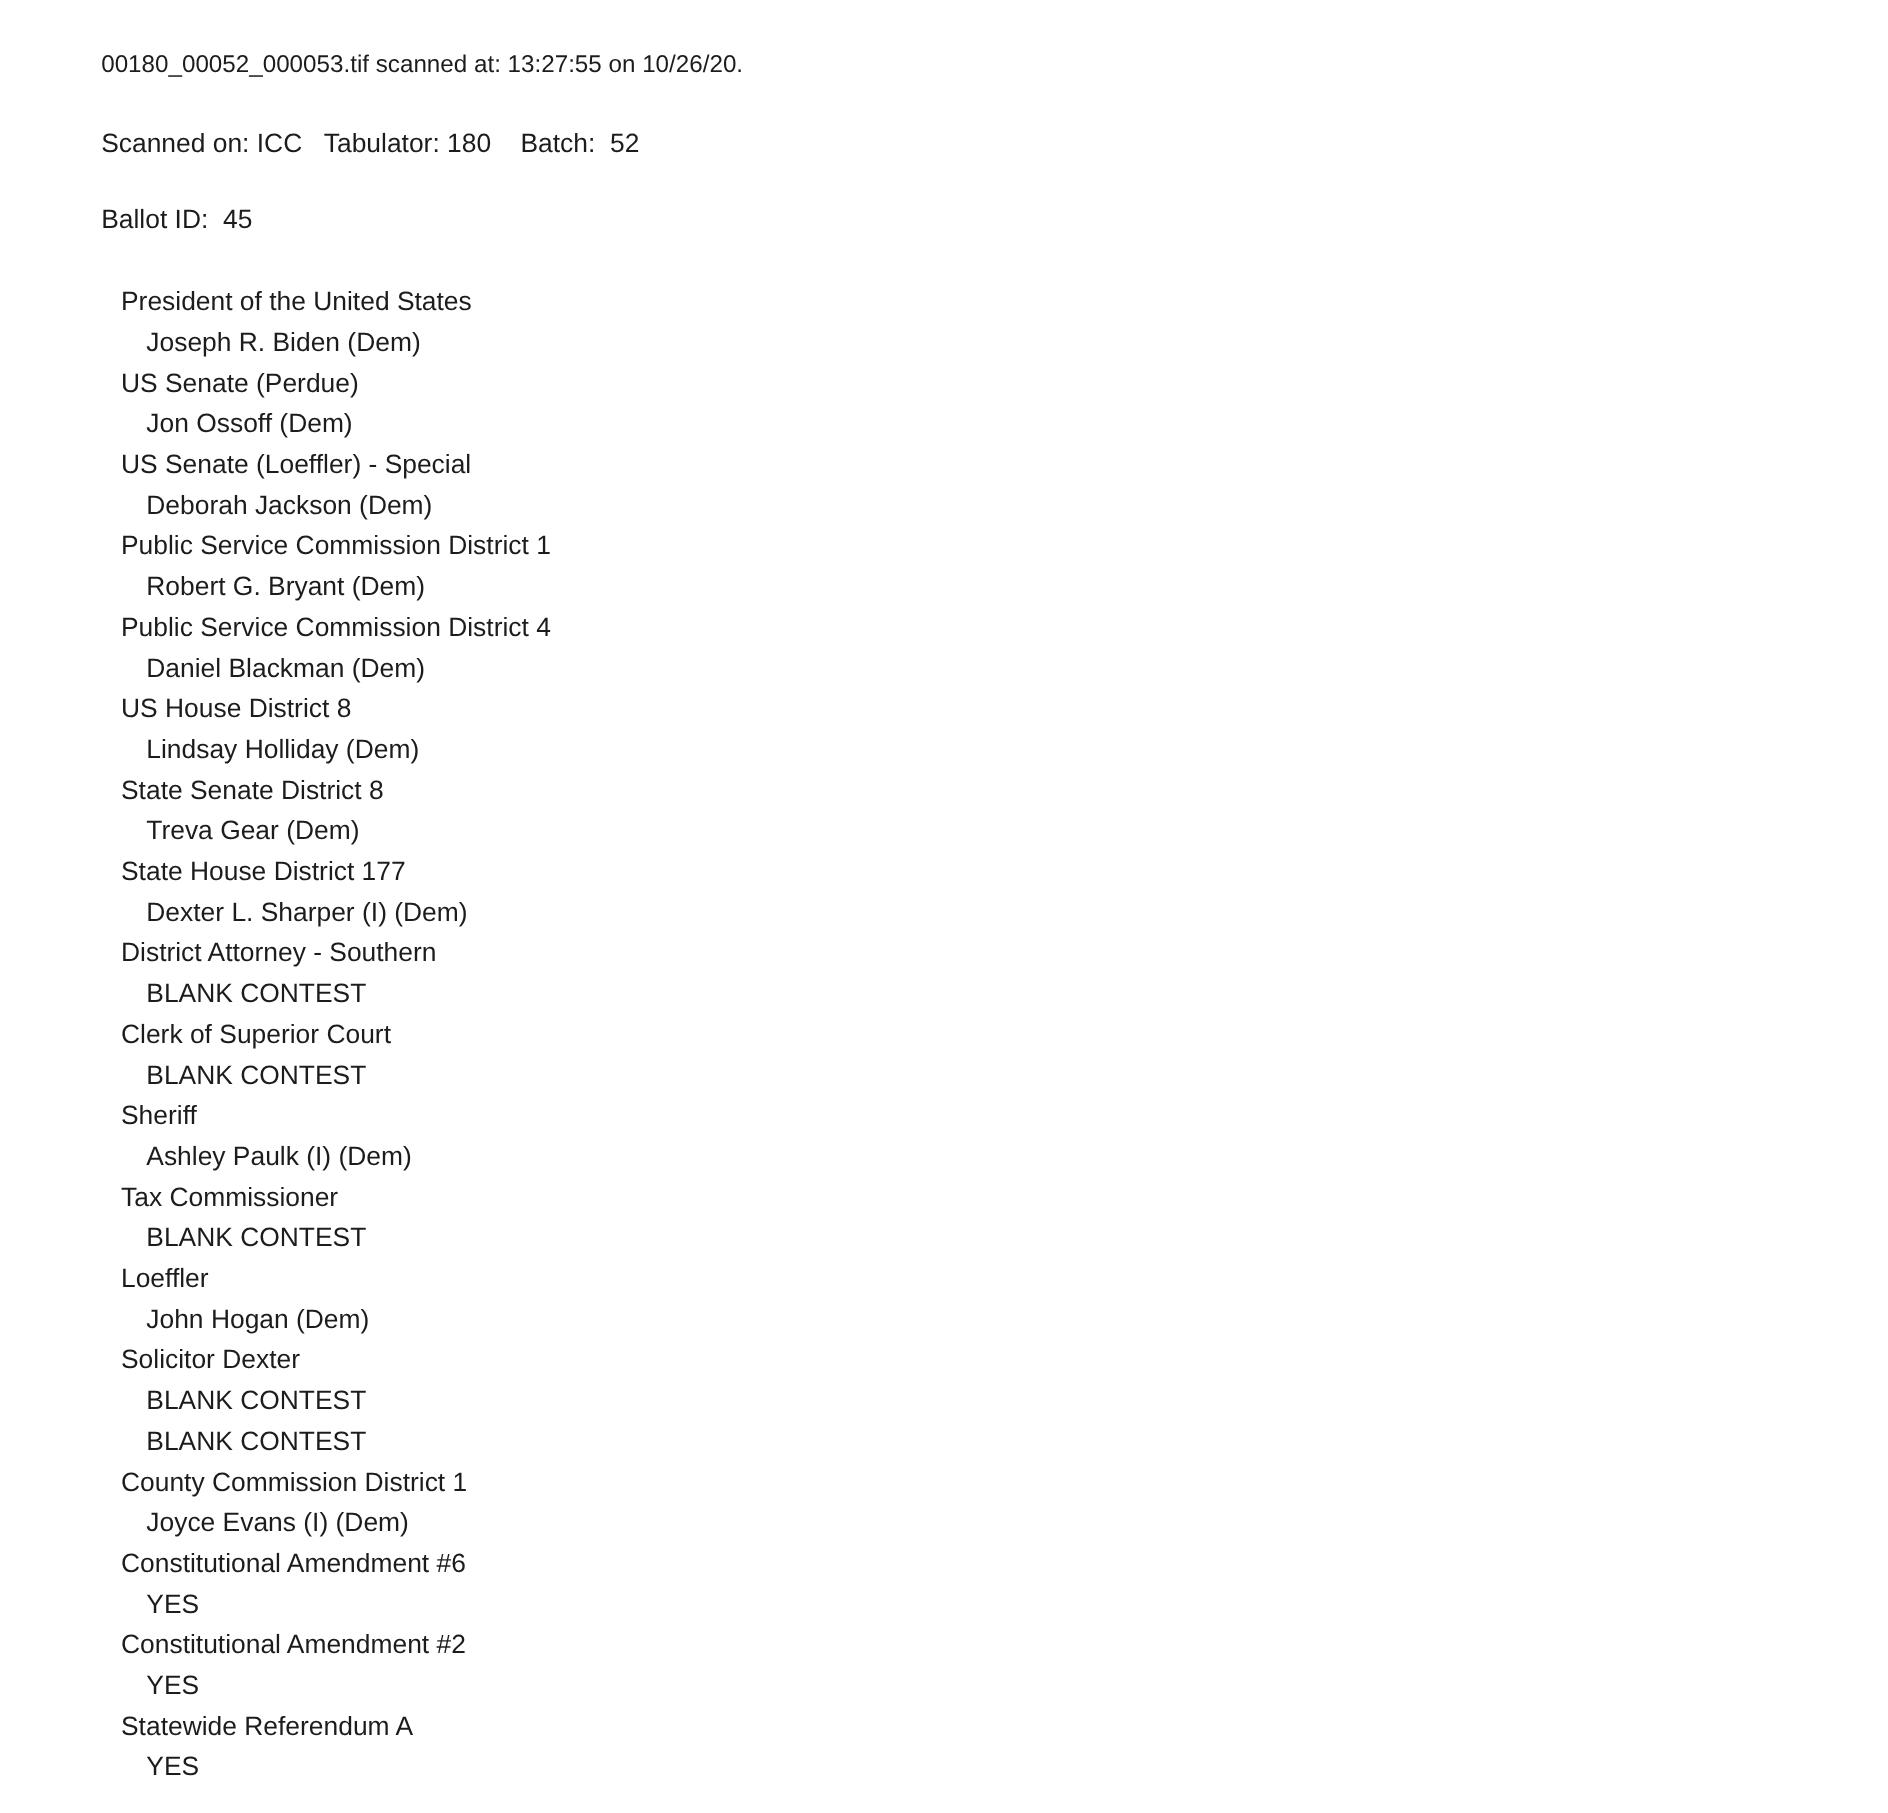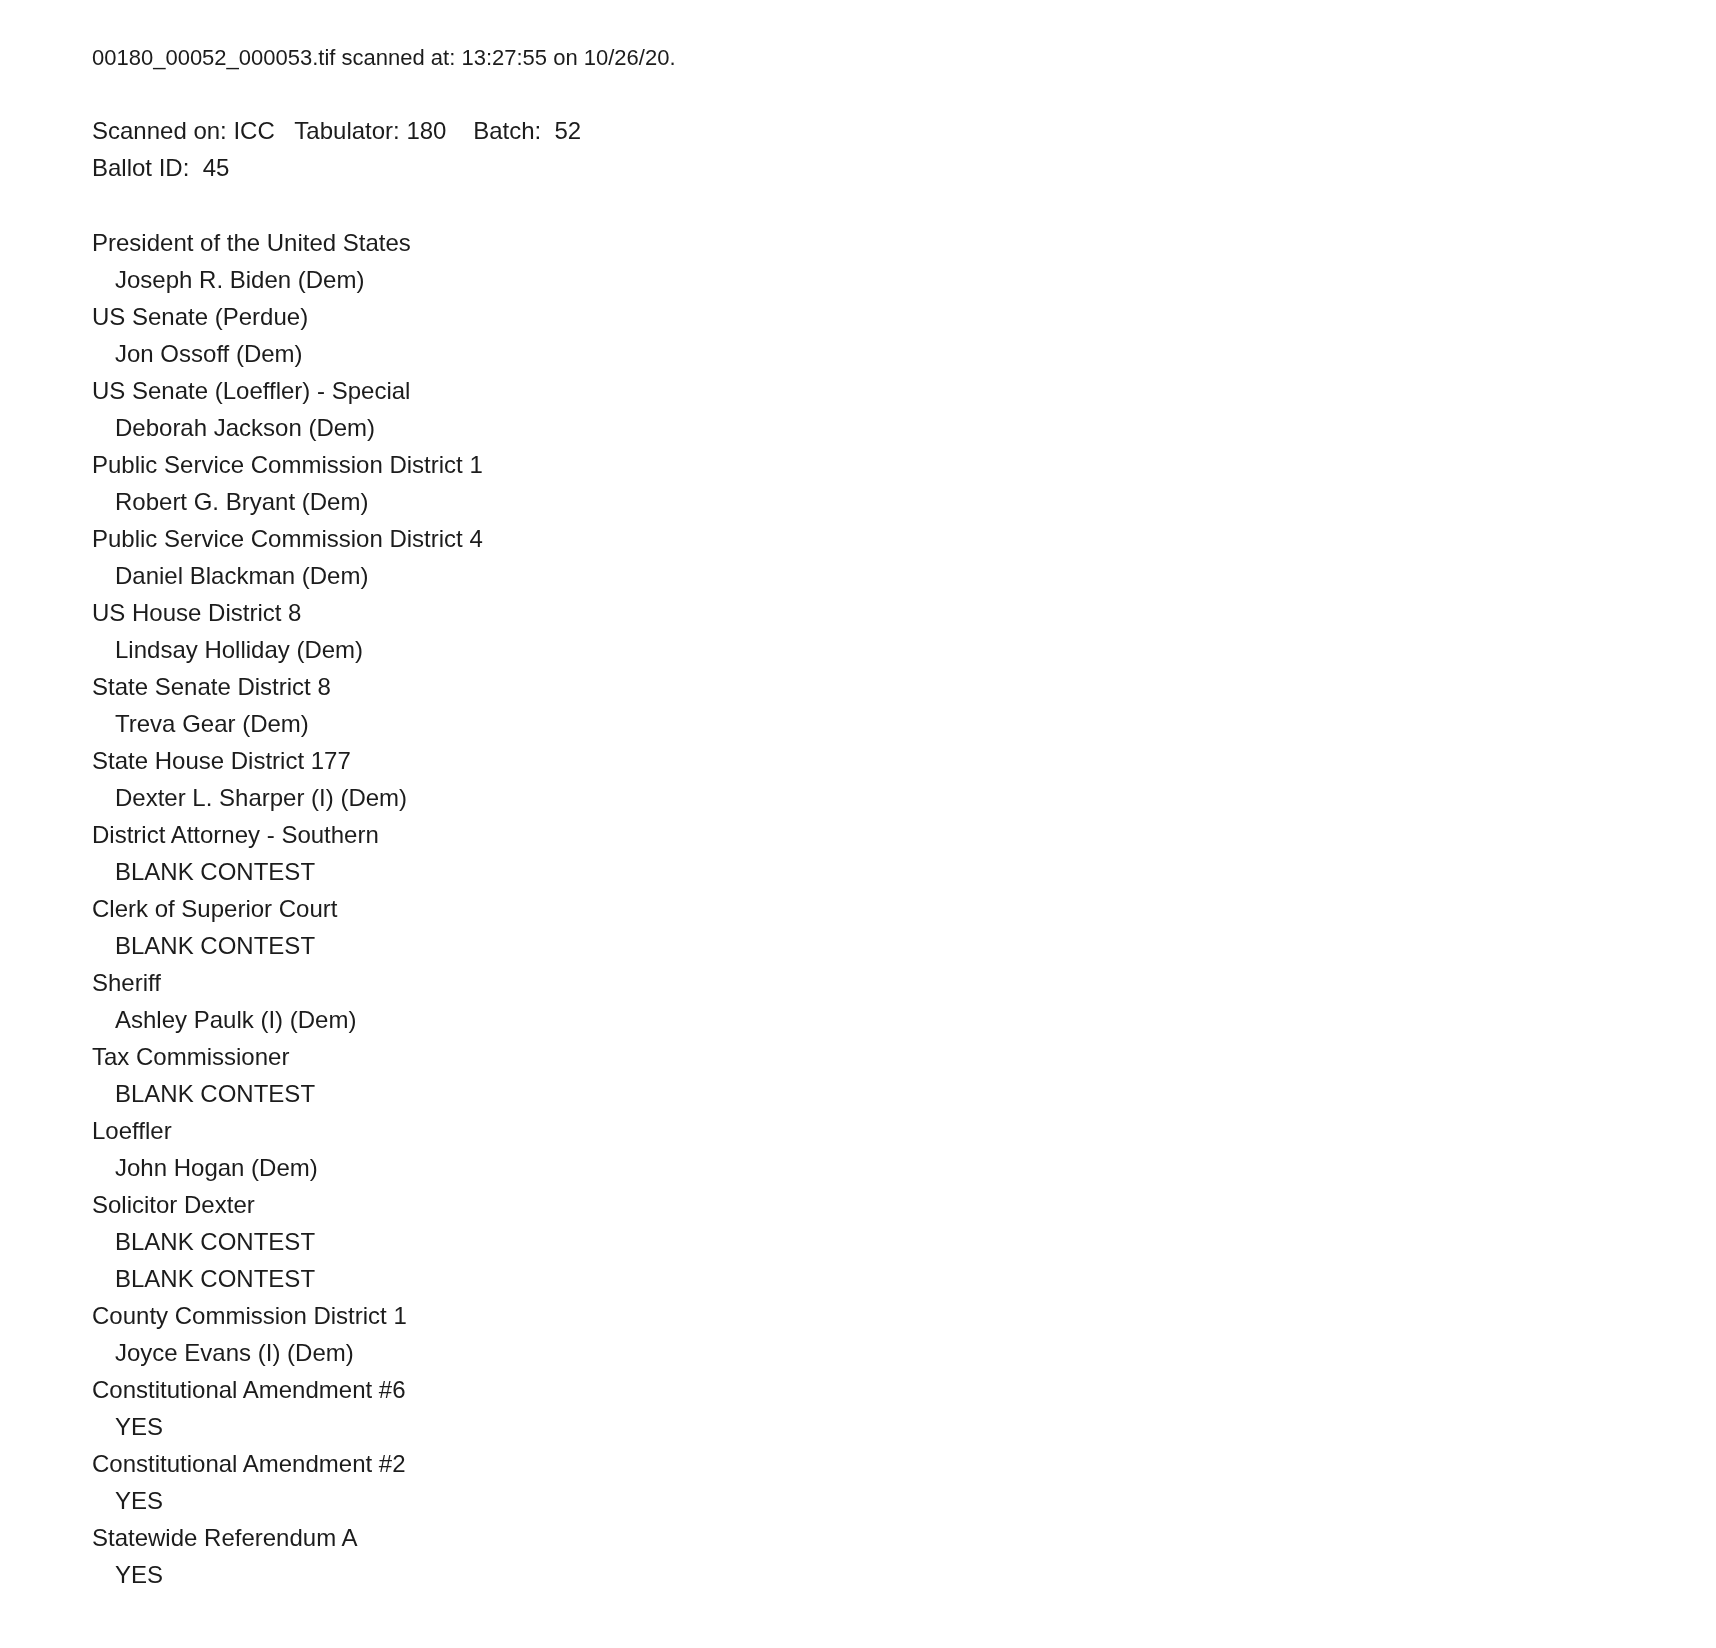--- a/index.html
+++ b/index.html
@@ -20,23 +20,25 @@
   .scan-line {
     font-size: 22px;
     line-height: 28px;
     white-space: pre;
     margin: 0 0 40px 0;
   }
   .info-line {
     font-size: 24px;
     line-height: 37px;
     white-space: pre;
+    margin-top: 32px;
   }
   .contest-list {
     margin-top: 38px;
+    margin-left: 18px;
   }
   .contest-row {
     margin: 0;
   }
   .contest-name {
     font-size: 24px;
     line-height: 37px;
     white-space: pre;
   }
   .contest-selection {

